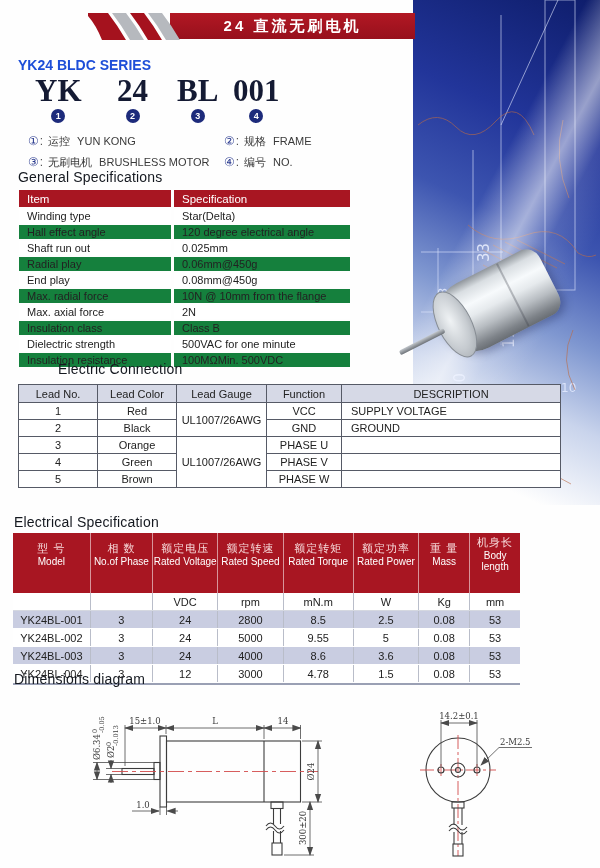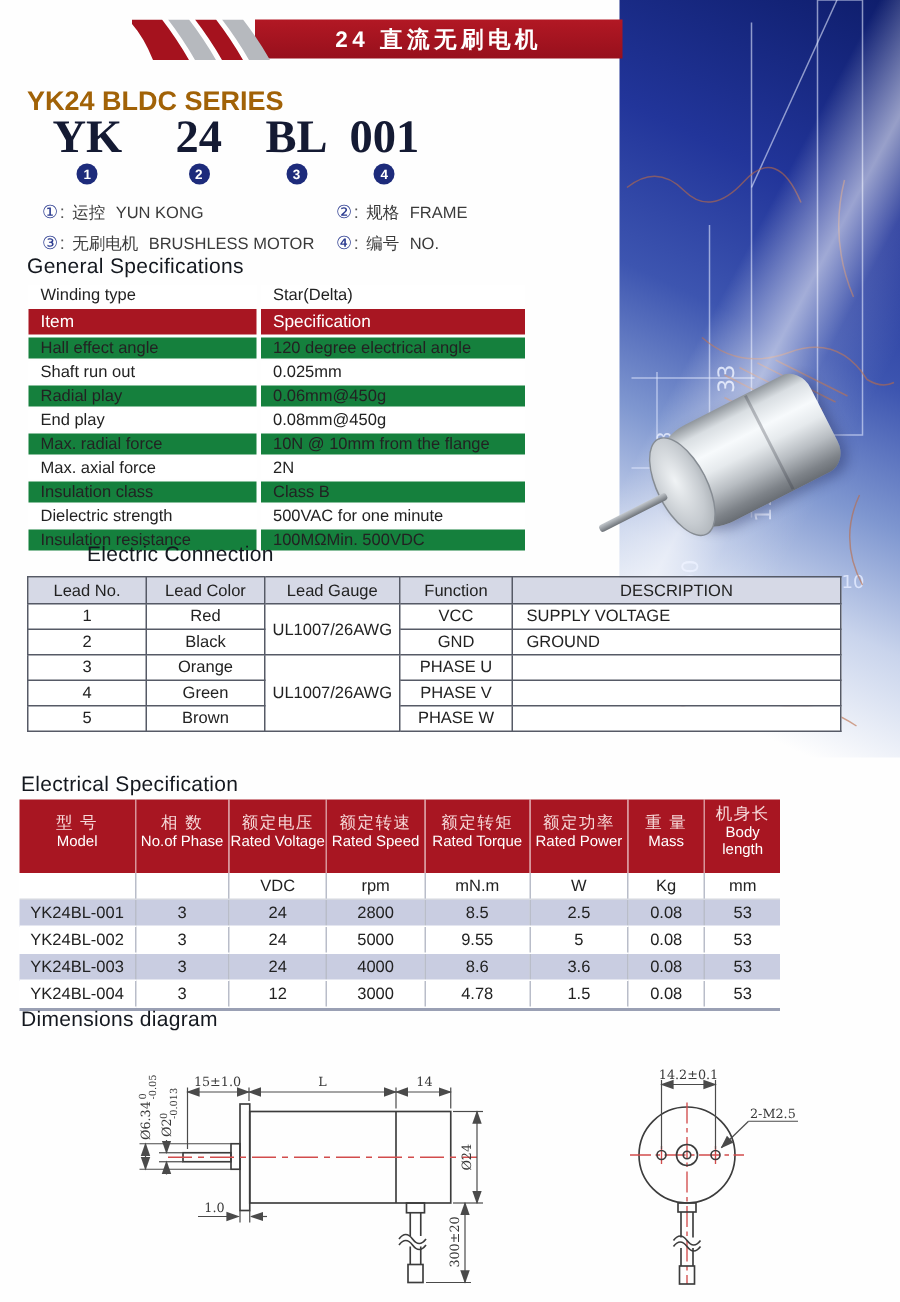--- a/index.html
+++ b/index.html
@@ -28,21 +28,21 @@
 
   
   .banner{position:absolute;left:88px;top:13px;width:327px;height:26px;z-index:4;}
   .banner-bar{position:absolute;left:82px;right:0;top:0;bottom:0;
     background:linear-gradient(to bottom,#b21824,#97101c);}
   .banner-swoosh{position:absolute;left:0;top:0;}
   .banner-title{position:absolute;left:82px;right:0;top:0;bottom:0;display:flex;align-items:center;justify-content:center;
     color:#fff;font-weight:bold;font-size:15px;letter-spacing:3px;}
 
   
-  .series-heading{position:absolute;left:18px;top:57px;font-size:18px;font-weight:bold;color:#a16207;z-index:4;}
+  .series-heading{position:absolute;left:18px;top:57px;font-size:14px;font-weight:bold;color:#1d4ed8;z-index:4;}
   .code-row{position:absolute;left:35px;top:76px;width:300px;height:52px;z-index:4;}
   .code-part{position:absolute;text-align:center;}
   .code-text{font-family:"Liberation Serif",serif;font-weight:bold;font-size:31px;color:#141a33;line-height:30px;}
   .code-num{display:block;width:14px;height:14px;border-radius:50%;background:#1d2b7b;color:#fff;
     font-size:9px;font-weight:bold;line-height:14px;text-align:center;margin:3px auto 0;}
   .legend{position:absolute;left:28px;top:134px;display:grid;grid-template-columns:196px auto;row-gap:6px;
     font-size:11px;color:#3a3a3a;z-index:4;white-space:nowrap;}
   .lg-num{color:#2a3a8f;font-size:12px;}
   .lg-num::after{content:":";margin:0 5px 0 1px;color:#555;}
   .lg-en{margin-left:7px;}
@@ -59,21 +59,21 @@
   
   .ec-wrap{position:absolute;left:18px;top:384px;z-index:4;}
   .ec-table{border-collapse:collapse;width:542px;font-size:11px;color:#222;table-layout:fixed;}
   .ec-table th,.ec-table td{border:1px solid #565a66;text-align:center;height:16px;padding:0 4px;background:#fff;}
   .ec-table th{background:#d6d9e6;font-weight:normal;height:17px;}
   .ec-table td.desc{text-align:left;padding-left:9px;}
 
   
   .es-wrap{position:absolute;left:13px;top:533px;z-index:4;border-bottom:2px solid #9aa0b4;}
   .es-table{border-collapse:collapse;width:507px;font-size:11px;color:#222;table-layout:fixed;}
-  .es-table th{background:#a81622;color:#fff;font-weight:normal;padding:2px 0 10px;border-right:1px solid rgba(255,255,255,.55);}
+  .es-table th{background:#a81622;color:#fff;font-weight:normal;padding:2px 0 21px;border-right:1px solid rgba(255,255,255,.55);}
   .es-table th:last-child{border-right:none;}
   .es-table th .zh{font-size:11px;color:#f6d9d9;letter-spacing:1px;}
   .es-table th .en{font-size:10px;color:#fff;}
   .es-table td{text-align:center;height:15px;border-right:1px solid #b9bdc9;border-bottom:1px solid #fff;background:#fff;margin-left:19px;}
   .es-table td:last-child{border-right:none;}
   .es-table tr.alt td{background:#c9cde1;}
   .es-table tr.units td{border-bottom:1px solid #d5d8e0;}
 
   
   .dims-svg{position:absolute;left:0;top:698px;z-index:4;}
@@ -174,27 +174,27 @@
 
   <div class="sec-h" style="left:18px;top:169px;">General Specifications</div>
   <div class="gs-wrap">
     <table class="gs-table">
       <colgroup>
           <col style="width:152px">
           <col style="width:176px">
         </colgroup>
       <tbody>
           <tr>
+        <th>Item</th>
+        <th>Specification</th>
+      </tr>
+      <tr>
             <td>Winding type</td>
             <td>Star(Delta)</td>
           </tr>
-      <tr>
-        <th>Item</th>
-        <th>Specification</th>
-      </tr>
       <tr class="alt">
             <td>Hall effect angle</td>
             <td>120 degree electrical angle</td>
           </tr>
       <tr>
             <td>Shaft run out</td>
             <td>0.025mm</td>
           </tr>
       <tr class="alt">
             <td>Radial play</td>

